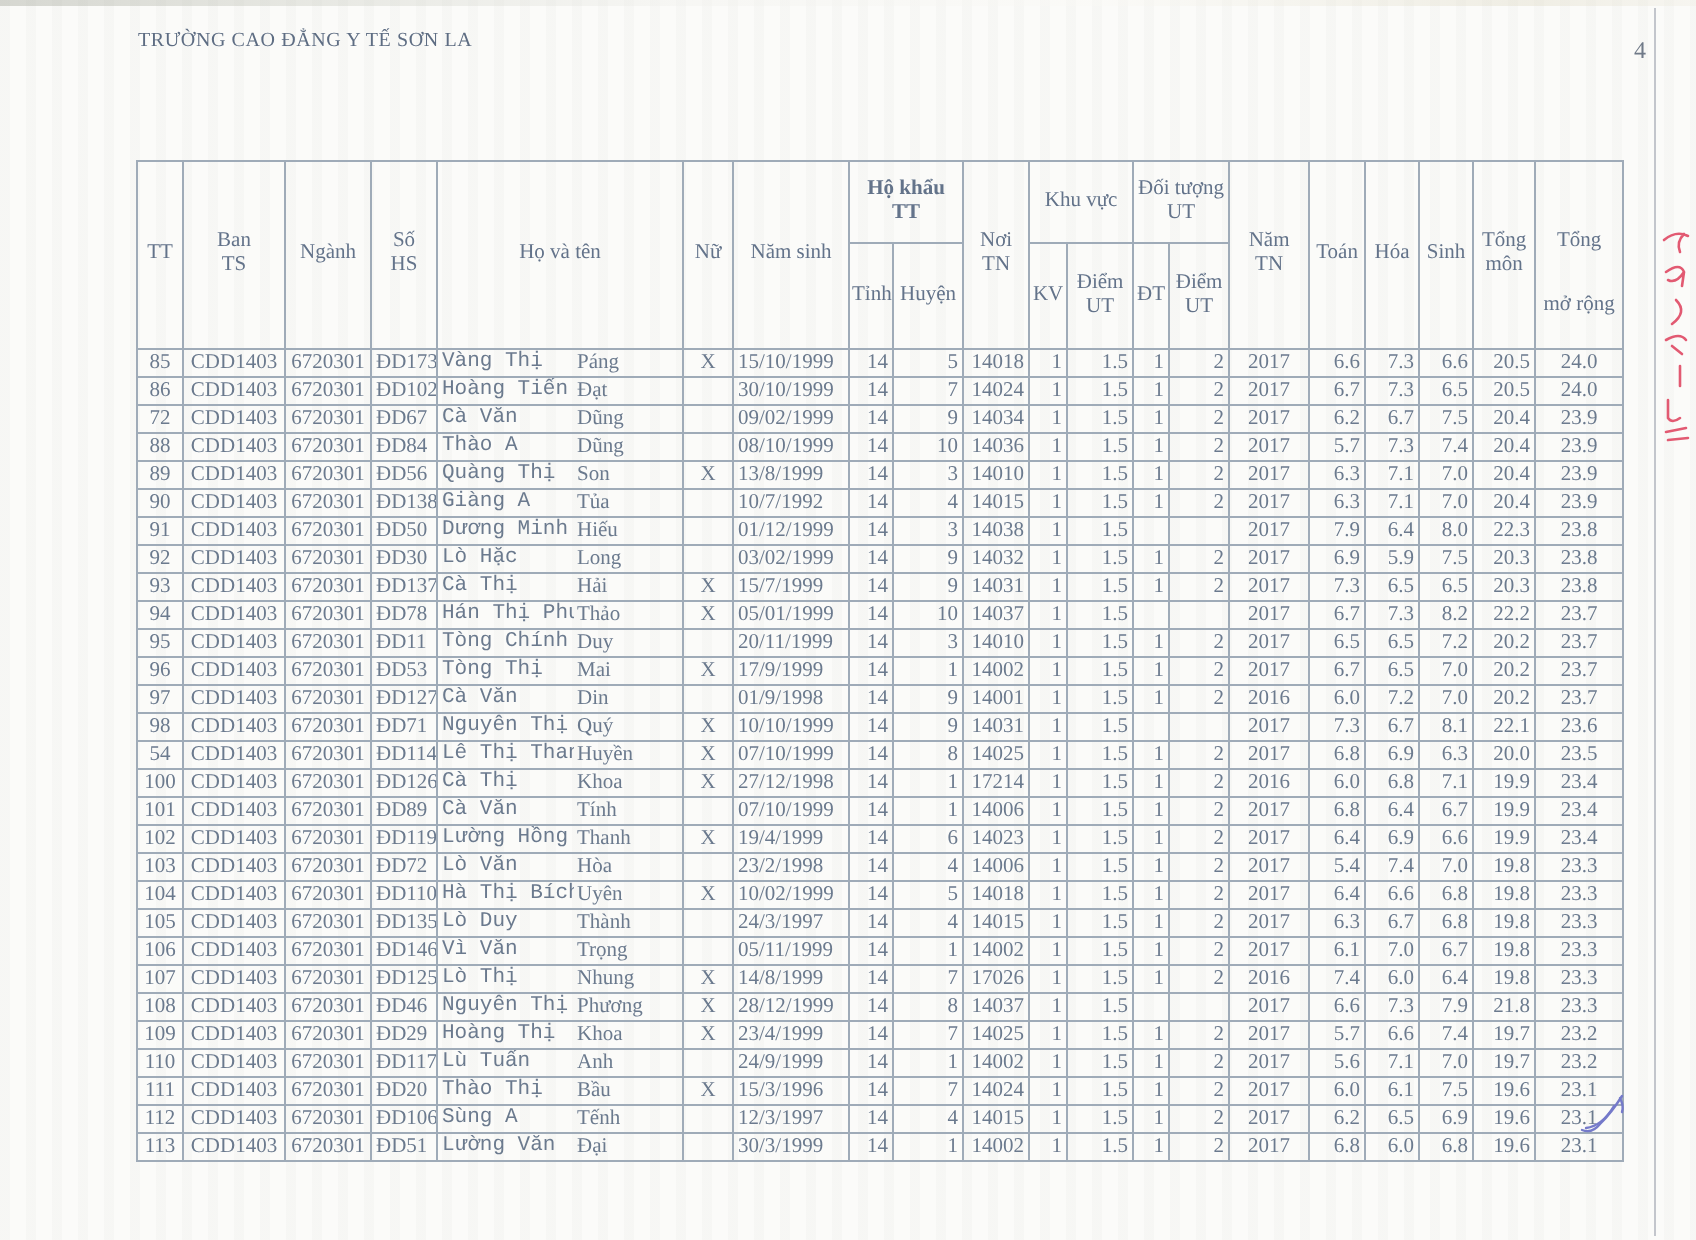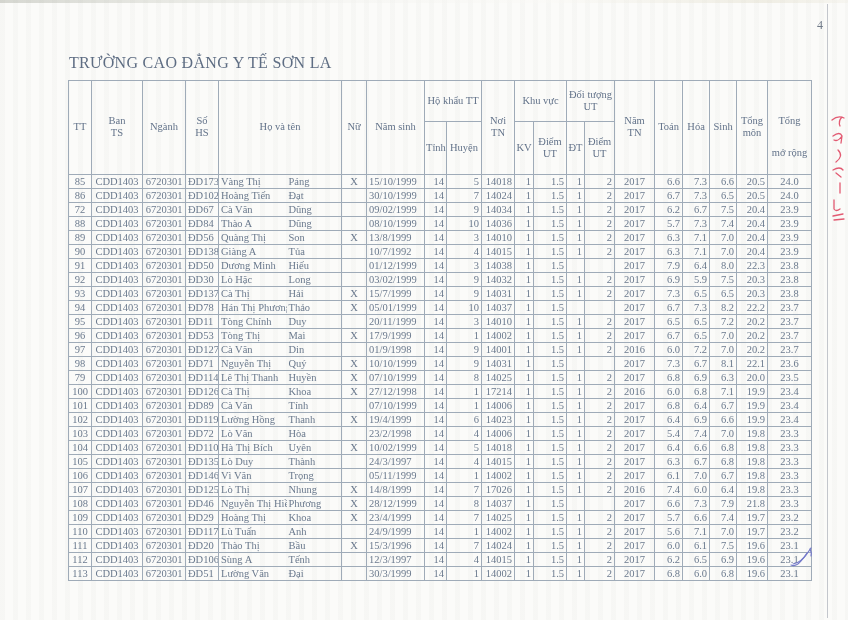--- a/index.html
+++ b/index.html
@@ -15,23 +15,22 @@
       rgba(208,210,205,0.10) 0 5px, rgba(255,255,255,0) 5px 13px);
   }
   .top-edge{
     position:absolute;top:0;left:0;width:848px;height:3px;
     background:linear-gradient(90deg,#9a9d90 0%,#c6c8bd 18%,#f0f0ec 40%,
       #faf9f5 65%,#ddd8c2 90%,#f0ede3 100%);
     opacity:.38;
   }
   .doc-header{
     position:absolute;left:69px;top:14px;
-    font-size:16px;line-height:1.32;letter-spacing:.3px;
+    font-size:10px;line-height:1.32;letter-spacing:.3px;
     color:#5e6d83;
-    margin-top:38px;
   }
   .page-number{
     position:absolute;left:817px;top:18px;
     font-size:12px;color:#707a88;
   }
   table.results{
     position:absolute;left:68px;top:80px;width:743px;
     border-collapse:collapse;table-layout:fixed;
     color:#6b7a8e;
   }
@@ -44,23 +43,23 @@
     white-space:pre-line;color:#63738a;
   }
   tr.h1{height:30px;} tr.h2{height:38px;}
   .results tbody td{
     font-size:10.5px;height:13px;line-height:13px;
     padding:0 2px;white-space:nowrap;
   }
   td.center{text-align:center;}
   td.right{text-align:right;padding-right:3px;}
   td.left{text-align:left;}
-  td.ho{border-right:none;}
+  td.ho{border-right:none;font-family:Liberation Mono, monospace;}
   td.ten{border-left:none;margin-top:27px;}
-  th.nowrap{white-space:nowrap;font-size:10px;}
+  th.nowrap{white-space:nowrap;font-size:10px;font-weight:bold;}
   th.tongmr-cell{padding:0;}
   .tongmr-inner{display:flex;flex-direction:column;height:66px;}
   .tongmr-inner .tong-word{flex:1;display:flex;align-items:center;justify-content:center;}
   .tongmr-inner .morong-word{padding-bottom:1px;font-family:Liberation Serif, serif;}
   .page-edge{
     position:absolute;left:827px;top:4px;width:1px;height:614px;
     background:#c3c6cc;
   }
   .red-note{position:absolute;left:829px;top:112px;}
   .blue-mark{position:absolute;left:788px;top:545px;}
@@ -459,21 +458,21 @@
         <td class="right"></td>
         <td class="right"></td>
         <td class="center">2017</td>
         <td class="right">7.3</td>
         <td class="right">6.7</td>
         <td class="right">8.1</td>
         <td class="right">22.1</td>
         <td class="center">23.6</td>
       </tr>
       <tr>
-        <td class="center">79</td>
+        <td class="center">54</td>
         <td class="center">CDD1403</td>
         <td class="center">6720301</td>
         <td class="left">ĐD114</td>
         <td class="left ho">Lê Thị Thanh</td>
         <td class="left ten">Huyền</td>
         <td class="center">X</td>
         <td class="left">07/10/1999</td>
         <td class="right">14</td>
         <td class="right">8</td>
         <td class="right">14025</td>

